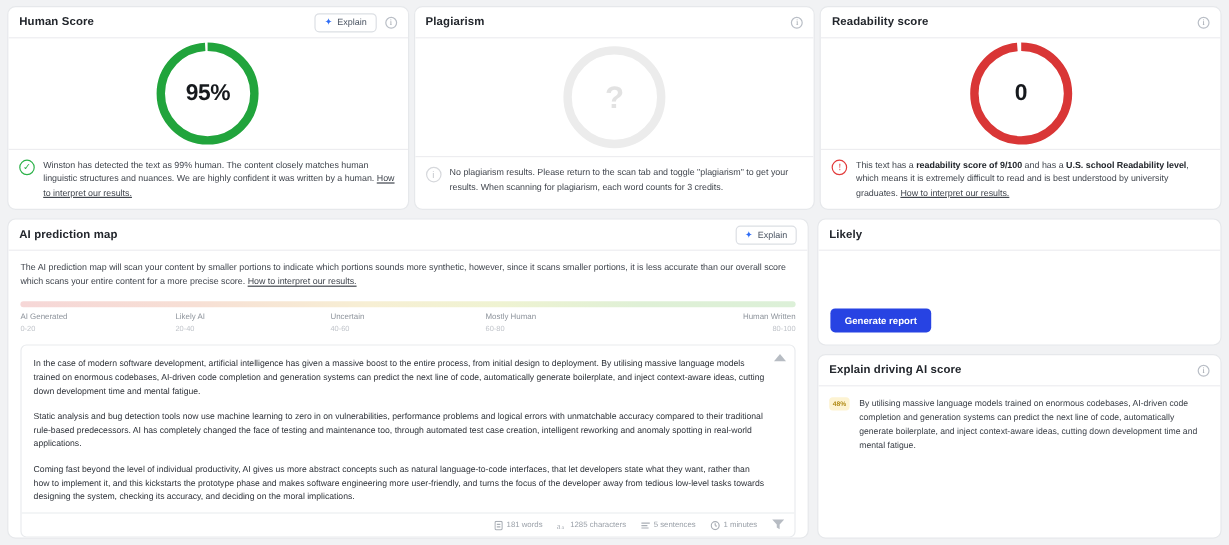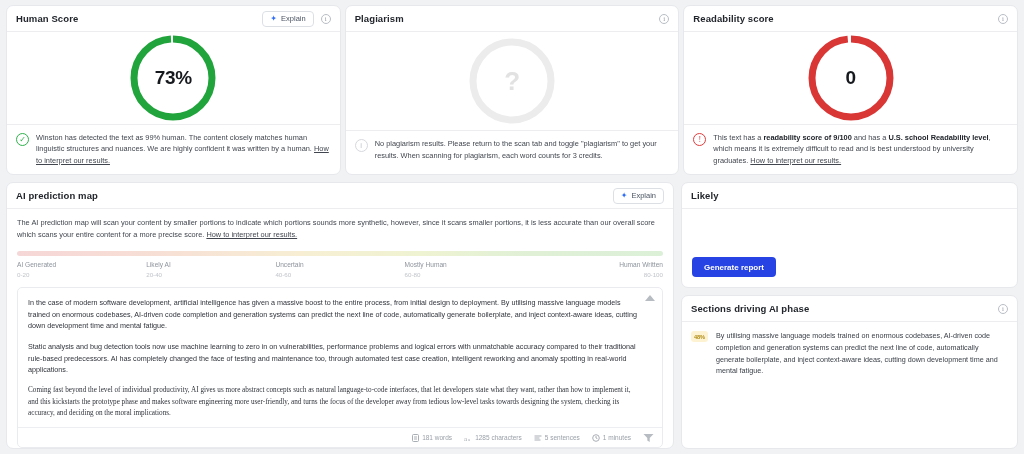--- a/index.html
+++ b/index.html
@@ -97,21 +97,21 @@
 
   .doc-box {
     margin-top: 9px; margin-bottom: 0;
     border: 1px solid #e9ebee; border-radius: 5px;
     flex: 1 1 auto; min-height: 0;
     display: flex; flex-direction: column;
     position: relative;
   }
   .doc-scroll { flex: 1 1 auto; overflow: hidden; padding: 9px 24px 6px 10px; }
   .doc-p { font-size: 7.2px; line-height: 1.62; color: #2f333a; margin-bottom: 9px; }
-  .doc-p:last-child { margin-bottom: 13px; font-family: Liberation Serif, serif; }
+  .doc-p:last-child { margin-bottom: 13px; }
   .scroll-caret {
     position: absolute; right: 7px; top: 7px;
     width: 0; height: 0;
     border-left: 5px solid transparent; border-right: 5px solid transparent;
     border-bottom: 6px solid #b7bcc3; cursor: pointer;
   }
   .doc-foot {
     flex: none; height: 20px;
     display: flex; align-items: center; justify-content: flex-end; gap: 12px;
     padding: 0 8px; border-top: 1px solid #eceef1;
@@ -160,21 +160,21 @@
           </span>
           <span class="info-icon">i</span>
         </span>
       </div>
       <div class="gauge-area">
         <div class="gauge">
           <svg width="92" height="92" viewBox="0 0 92 92">
             <circle cx="46" cy="46" r="39" fill="none" stroke="#ffffff" stroke-width="7"></circle>
             <circle id="hsArc" cx="46" cy="46" r="39" fill="none" stroke="#21a43c" stroke-width="7" stroke-linecap="butt" stroke-dasharray="242.5937847102038 2.4504422698000408" stroke-dashoffset="0"></circle>
           </svg>
-          <div class="gauge-label">73%</div>
+          <div class="gauge-label">95%</div>
         </div>
       </div>
       <div class="card-foot">
         <span class="foot-badge ok">✓</span>
         <div class="foot-text">
           <span>Winston has detected the text as 99% human. The content closely matches human linguistic structures and nuances. We are highly confident it was written by a human.</span>
           <a href="#">How to interpret our results.</a>
         </div>
       </div>
     </div>
@@ -329,21 +329,21 @@
         <div class="card-head">
           <span class="card-title">Likely</span>
         </div>
         <div class="report-body">
           <button class="generate-btn">Generate report</button>
         </div>
       </div>
 
       <div class="card sections-card">
         <div class="card-head">
-          <span class="card-title">Sections driving AI phase</span>
+          <span class="card-title">Explain driving AI score</span>
           <span class="head-right">
             <span class="info-icon">i</span>
           </span>
         </div>
         <div class="sections-body">
           <span class="pct-badge">48%</span>
           <span class="section-text">By utilising massive language models trained on enormous codebases, AI-driven code completion and generation systems can predict the next line of code, automatically generate boilerplate, and inject context-aware ideas, cutting down development time and mental fatigue.</span>
         </div>
       </div>
 

